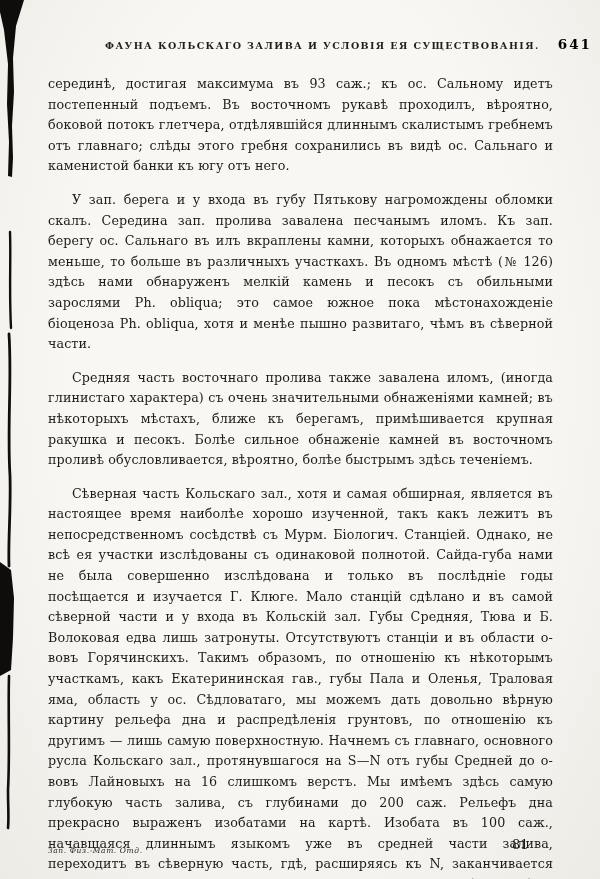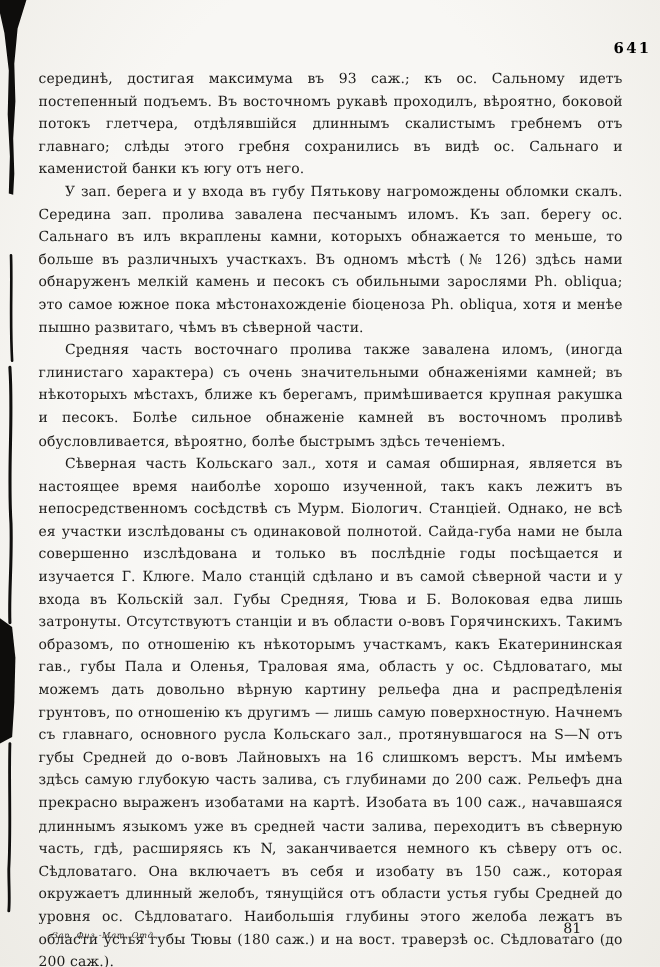--- a/index.html
+++ b/index.html
@@ -37,21 +37,21 @@
     color: #000000;
   }
 
   .body-text {
     position: absolute; top: 61px; left: 35px; width: 531px;
     text-align: justify;
     font-size: 12.7px;
     line-height: 20.6px;
     letter-spacing: 0.1px;
   }
-  .body-text p { margin: 0; text-indent: 24px; }
+  .body-text p { margin: 13px; text-indent: 24px; }
   .body-text p.noindent { text-indent: 0; }
   .body-text .italic { }
 
   .page-footer {
     position: absolute; left: 0; right: 0; bottom: 0; height: 48px;
   }
   .footer-imprint {
     position: absolute; left: 48px; bottom: 24px;
     font-size: 7.5px;
     letter-spacing: 0.6px;
@@ -69,20 +69,21 @@
 
 <svg class="scan-artifact" viewBox="0 0 26 879" xmlns="http://www.w3.org/2000/svg" aria-hidden="true">
   <path fill="#0e0d0c" d="M0,0 L24,0 L16,26 L13,58 L14,92 L12,126 L13,158 L12,177 L8,176 L9,142 L7,104 L8,64 L4,30 L0,12 Z"></path>
   <path fill="none" stroke="#100f0e" stroke-width="2.4" stroke-linecap="round" d="M10,232 C11,260 9,290 11,328"></path>
   <path fill="none" stroke="#100f0e" stroke-width="2.8" stroke-linecap="round" d="M9,334 C12,380 7,428 10,476 C11,510 8,540 9,566"></path>
   <path fill="#0e0d0c" d="M0,562 L11,570 L14,598 L13,638 L11,670 L0,676 Z"></path>
   <path fill="none" stroke="#100f0e" stroke-width="2.6" stroke-linecap="round" d="M9,676 C8,712 10,754 8,790 C8,806 9,818 8,828"></path>
 </svg>
 
 <div class="page-header">
+  <div class="running-title">ФАУНА КОЛЬСКАГО ЗАЛИВА И УСЛОВІЯ ЕЯ СУЩЕСТВОВАНІЯ.</div>
   <div class="page-number">641</div>
 </div>
 
 <div class="body-text">
     <p class="noindent"><span>серединѣ, достигая максимума въ 93 саж.; къ ос. Сальному идетъ постепенный подъемъ. Въ восточномъ рукавѣ проходилъ, вѣроятно, боковой потокъ глетчера, отдѣлявшійся длиннымъ скалистымъ гребнемъ отъ главнаго; слѣды этого гребня сохранились въ видѣ ос. Сальнаго и каменистой банки къ югу отъ него.</span></p>
     <p><span>У зап. берега и у входа въ губу Пятькову нагромождены обломки скалъ. Середина зап. пролива завалена песчанымъ иломъ. Къ зап. берегу ос. Сальнаго въ илъ вкраплены камни, которыхъ обнажается то меньше, то больше въ различныхъ участкахъ. Въ одномъ мѣстѣ (№ 126) здѣсь нами обнаруженъ мелкій камень и песокъ съ обильными зарослями </span><span class="italic">Ph. obliqua</span><span>; это самое южное пока мѣстонахожденіе біоценоза </span><span class="italic">Ph. obliqua</span><span>, хотя и менѣе пышно развитаго, чѣмъ въ сѣверной части.</span></p>
     <p><span>Средняя часть восточнаго пролива также завалена иломъ, (иногда глинистаго характера) съ очень значительными обнаженіями камней; въ нѣкоторыхъ мѣстахъ, ближе къ берегамъ, примѣшивается крупная ракушка и песокъ. Болѣе сильное обнаженіе камней въ восточномъ проливѣ обусловливается, вѣроятно, болѣе быстрымъ здѣсь теченіемъ.</span></p>
     <p><span>Сѣверная часть Кольскаго зал., хотя и самая обширная, является въ настоящее время наиболѣе хорошо изученной, такъ какъ лежитъ въ непосредственномъ сосѣдствѣ съ Мурм. Біологич. Станціей. Однако, не всѣ ея участки изслѣдованы съ одинаковой полнотой. Сайда-губа нами не была совершенно изслѣдована и только въ послѣдніе годы посѣщается и изучается Г. Клюге. Мало станцій сдѣлано и въ самой сѣверной части и у входа въ Кольскій зал. Губы Средняя, Тюва и Б. Волоковая едва лишь затронуты. Отсутствуютъ станціи и въ области о-вовъ Горячинскихъ. Такимъ образомъ, по отношенію къ нѣкоторымъ участкамъ, какъ Екатерининская гав., губы Пала и Оленья, Траловая яма, область у ос. Сѣдловатаго, мы можемъ дать довольно вѣрную картину рельефа дна и распредѣленія грунтовъ, по отношенію къ другимъ — лишь самую поверхностную. Начнемъ съ главнаго, основного русла Кольскаго зал., протянувшагося на S—N отъ губы Средней до о-вовъ Лайновыхъ на 16 слишкомъ верстъ. Мы имѣемъ здѣсь самую глубокую часть залива, съ глубинами до 200 саж. Рельефъ дна прекрасно выраженъ изобатами на картѣ. Изобата въ 100 саж., начавшаяся длиннымъ языкомъ уже въ средней части залива, переходитъ въ сѣверную часть, гдѣ, расширяясь къ N, заканчивается немного къ сѣверу отъ ос. Сѣдловатаго. Она включаетъ въ себя и изобату въ 150 саж., которая окружаетъ длинный желобъ, тянущійся отъ области устья губы Средней до уровня ос. Сѣдловатаго. Наибольшія глубины этого желоба лежатъ въ области устья губы Тювы (180 саж.) и на вост. траверзѣ ос. Сѣдловатаго (до 200 саж.).</span></p>
   </div>
 

